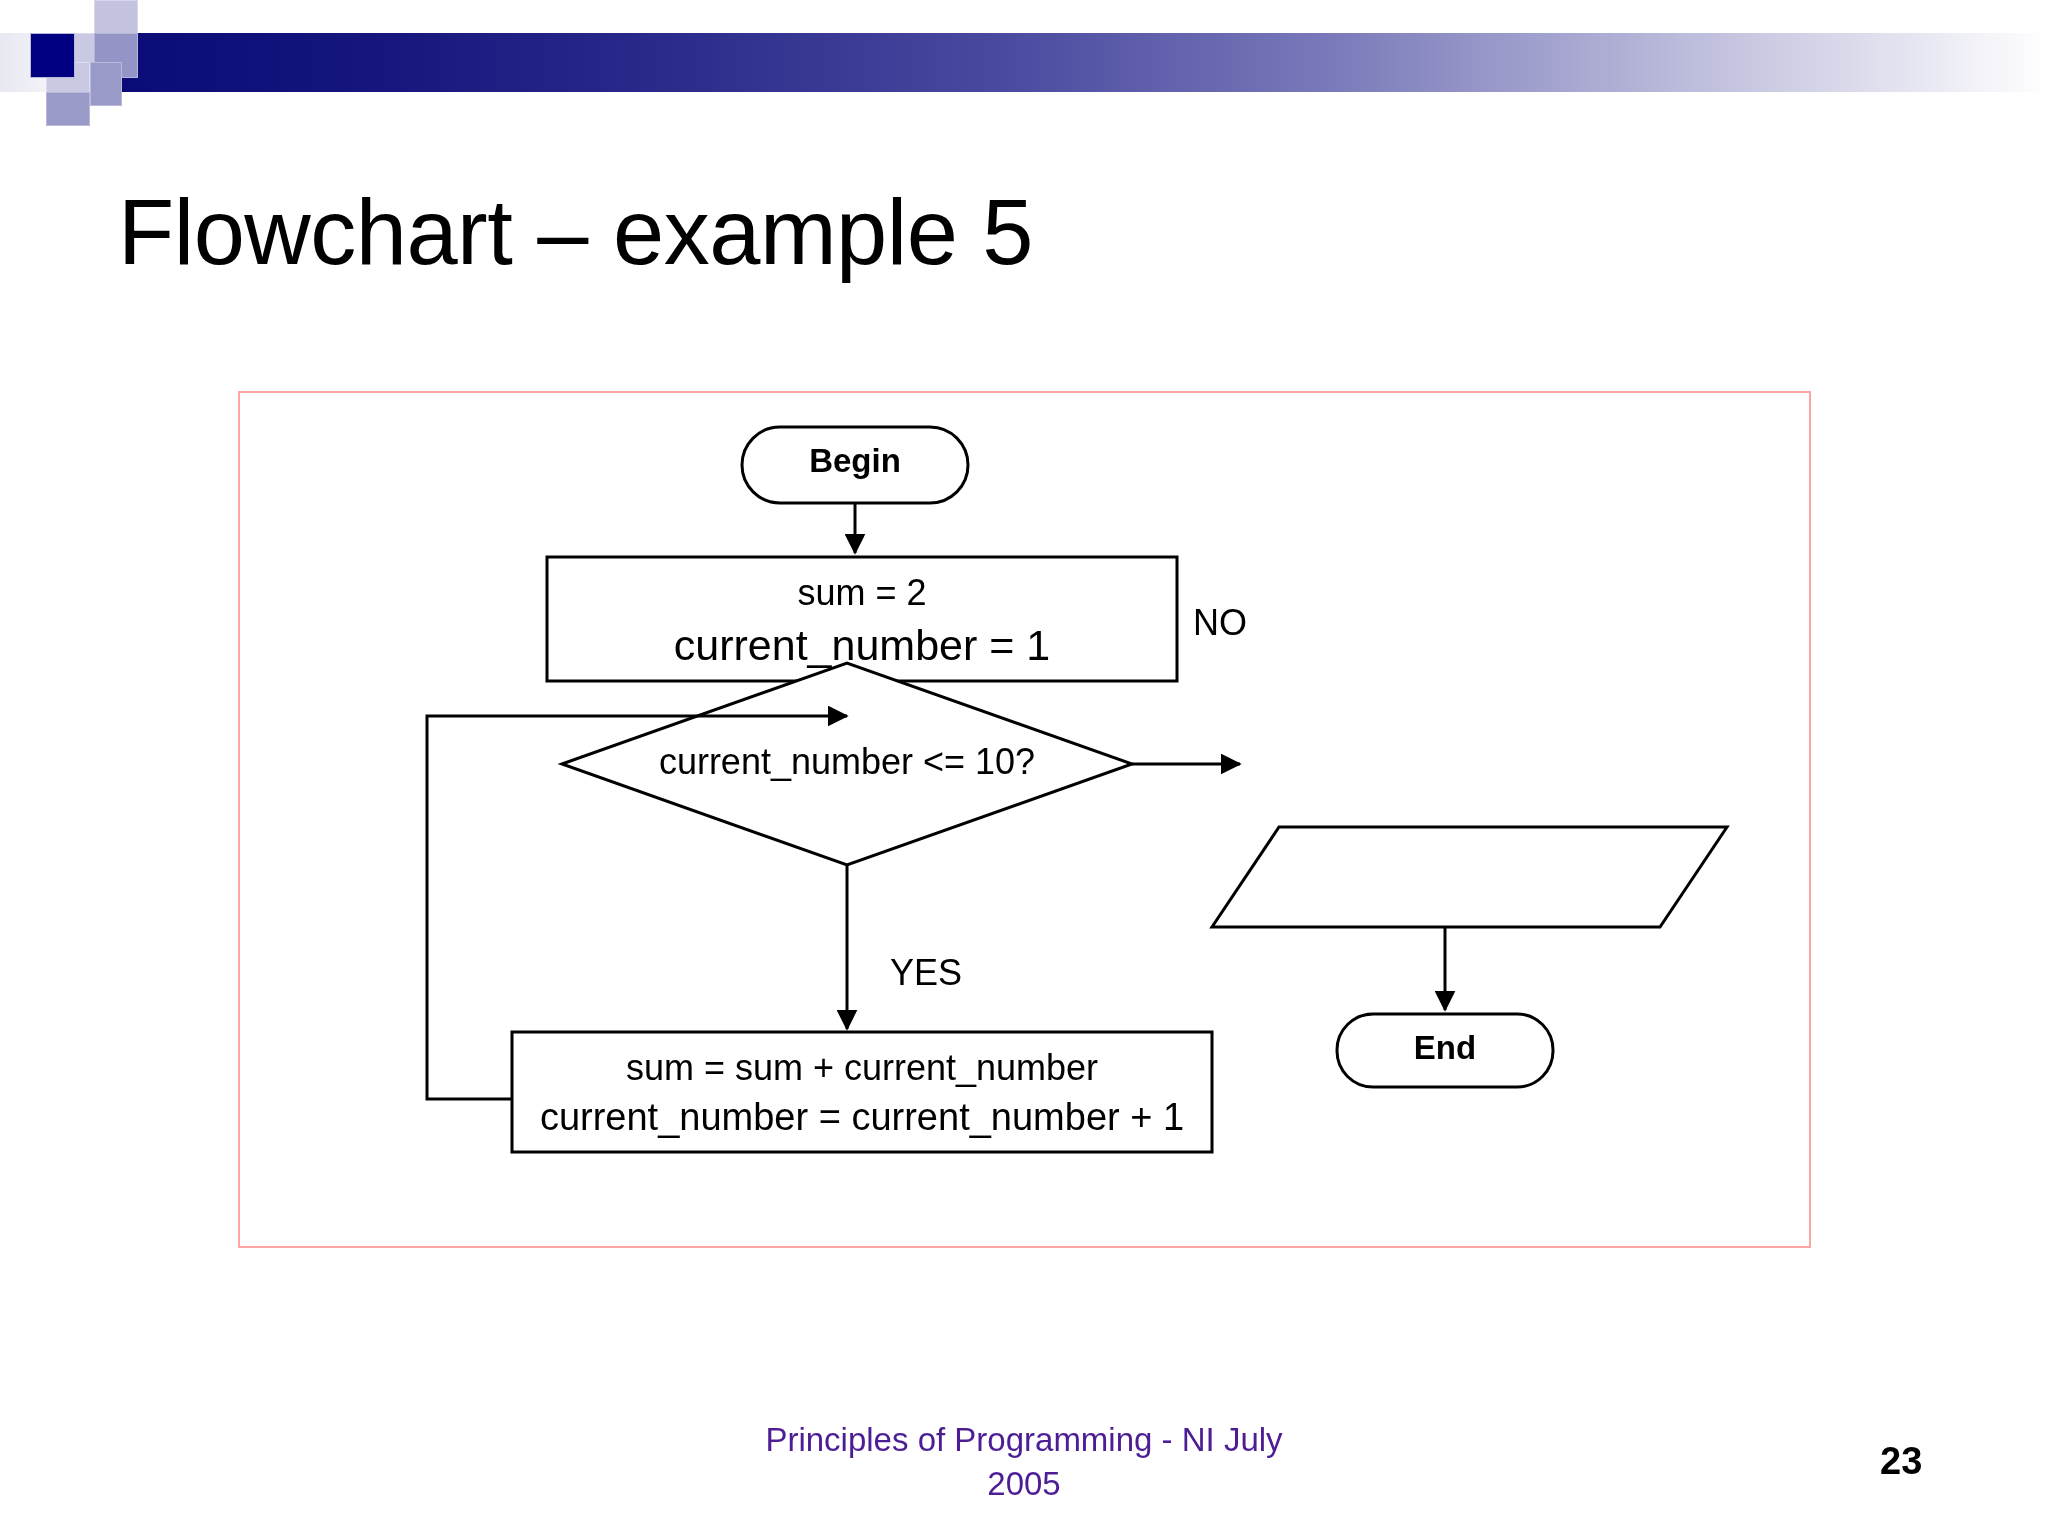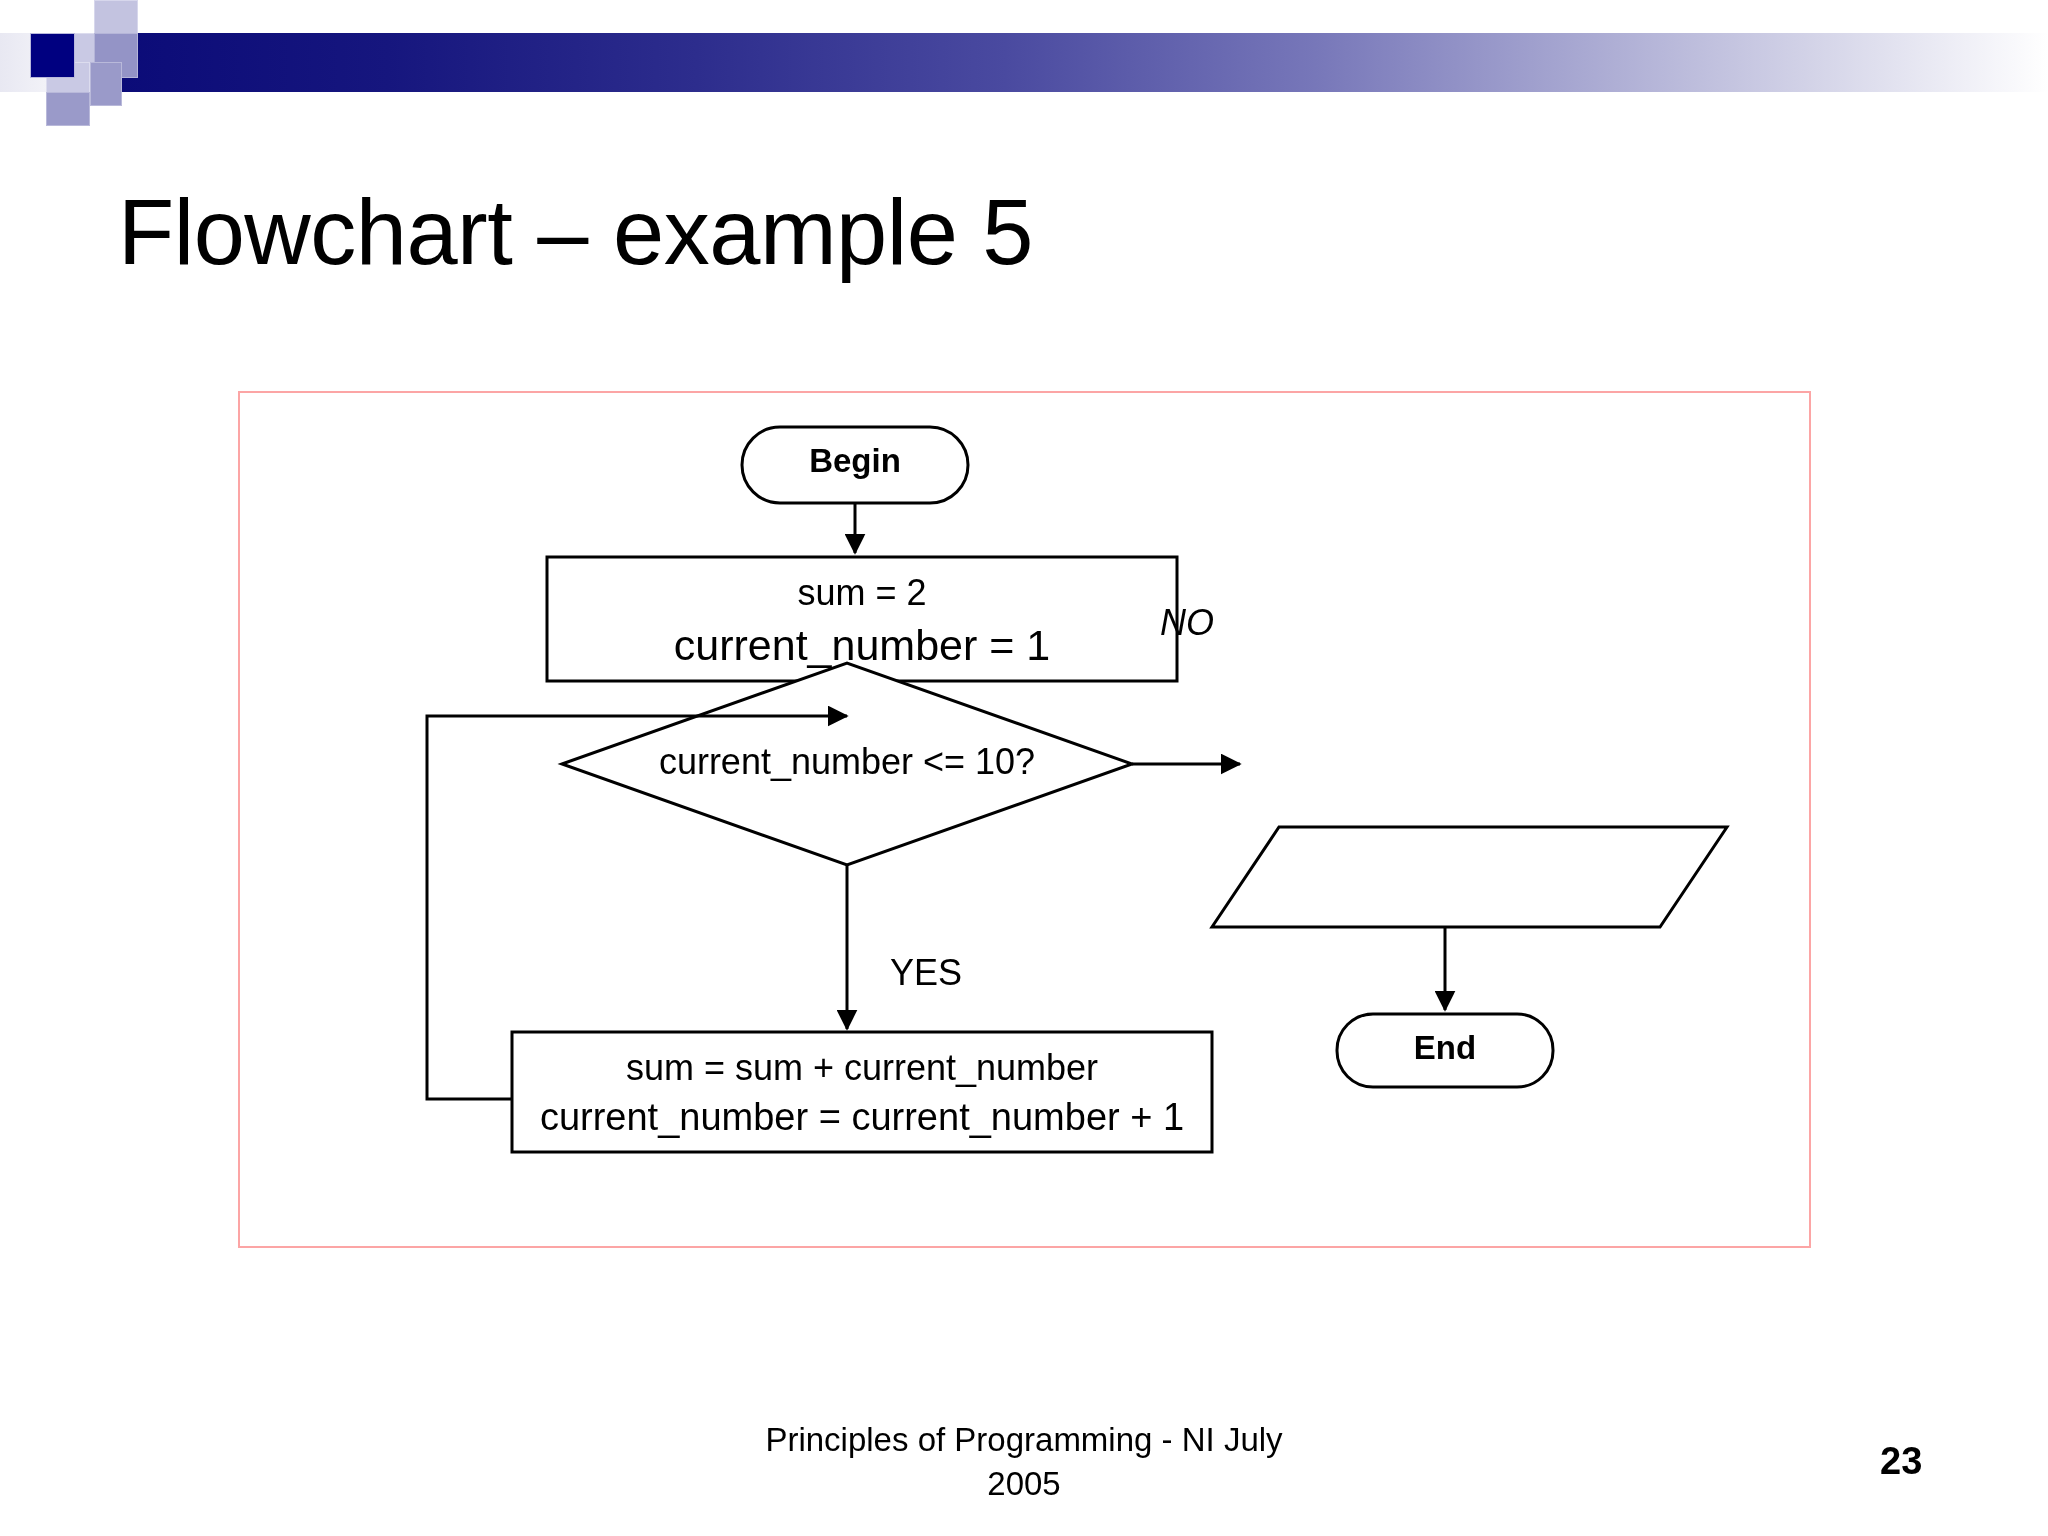--- a/index.html
+++ b/index.html
@@ -137,21 +137,21 @@
 
   
   #footer-text {
     position: absolute;
     left: 0;
     top: 1418px;
     width: 2048px;
     text-align: center;
     font-size: 33px;
     line-height: 1.32;
-    color: #000000;
+    color: #4c1d95;
   }
   #footer-text .l2 { display: block; }
   #page-number {
     position: absolute;
     left: 1880px;
     top: 1440px;
     width: 120px;
     font-size: 38px;
     font-weight: bold;
     text-align: left;
@@ -208,21 +208,21 @@
     <polyline points="272,706 187,706 187,323 607,323" fill="none" stroke="#000000" stroke-width="3" marker-end="url(#arrow)"></polyline>
   </svg>
 
   <div class="node-label" style="left:502px; top:50px; width:226px; font-size:33px; font-weight:bold;">Begin</div>
 
   <div class="node-label" style="left:307px; top:180px; width:630px; font-size:36px;">sum = 2</div>
   <div class="node-label" style="left:307px; top:228px; width:630px; font-size:43px;">current_number = 1</div>
 
   <div class="node-label" style="left:322px; top:349px; width:570px; font-size:36px;">current_number &lt;= 10?</div>
 
-  <div class="node-label" style="left:920px; top:210px; width:120px; font-size:36px; text-align:left;font-style:italic;">NO</div>
+  <div class="node-label" style="left:920px; top:210px; width:120px; font-size:36px; text-align:center;">NO</div>
 
   <div class="node-label" style="left:650px; top:560px; width:160px; font-size:36px; text-align:left;">YES</div>
 
 
   <div class="node-label" style="left:1097px; top:637px; width:216px; font-size:33px; font-weight:bold;">End</div>
 
   <div class="node-label" style="left:262px; top:655px; width:720px; font-size:36px;">sum = sum + current_number</div>
   <div class="node-label" style="left:252px; top:703px; width:740px; font-size:38px;">current_number = current_number + 1</div>
 </div>
 

